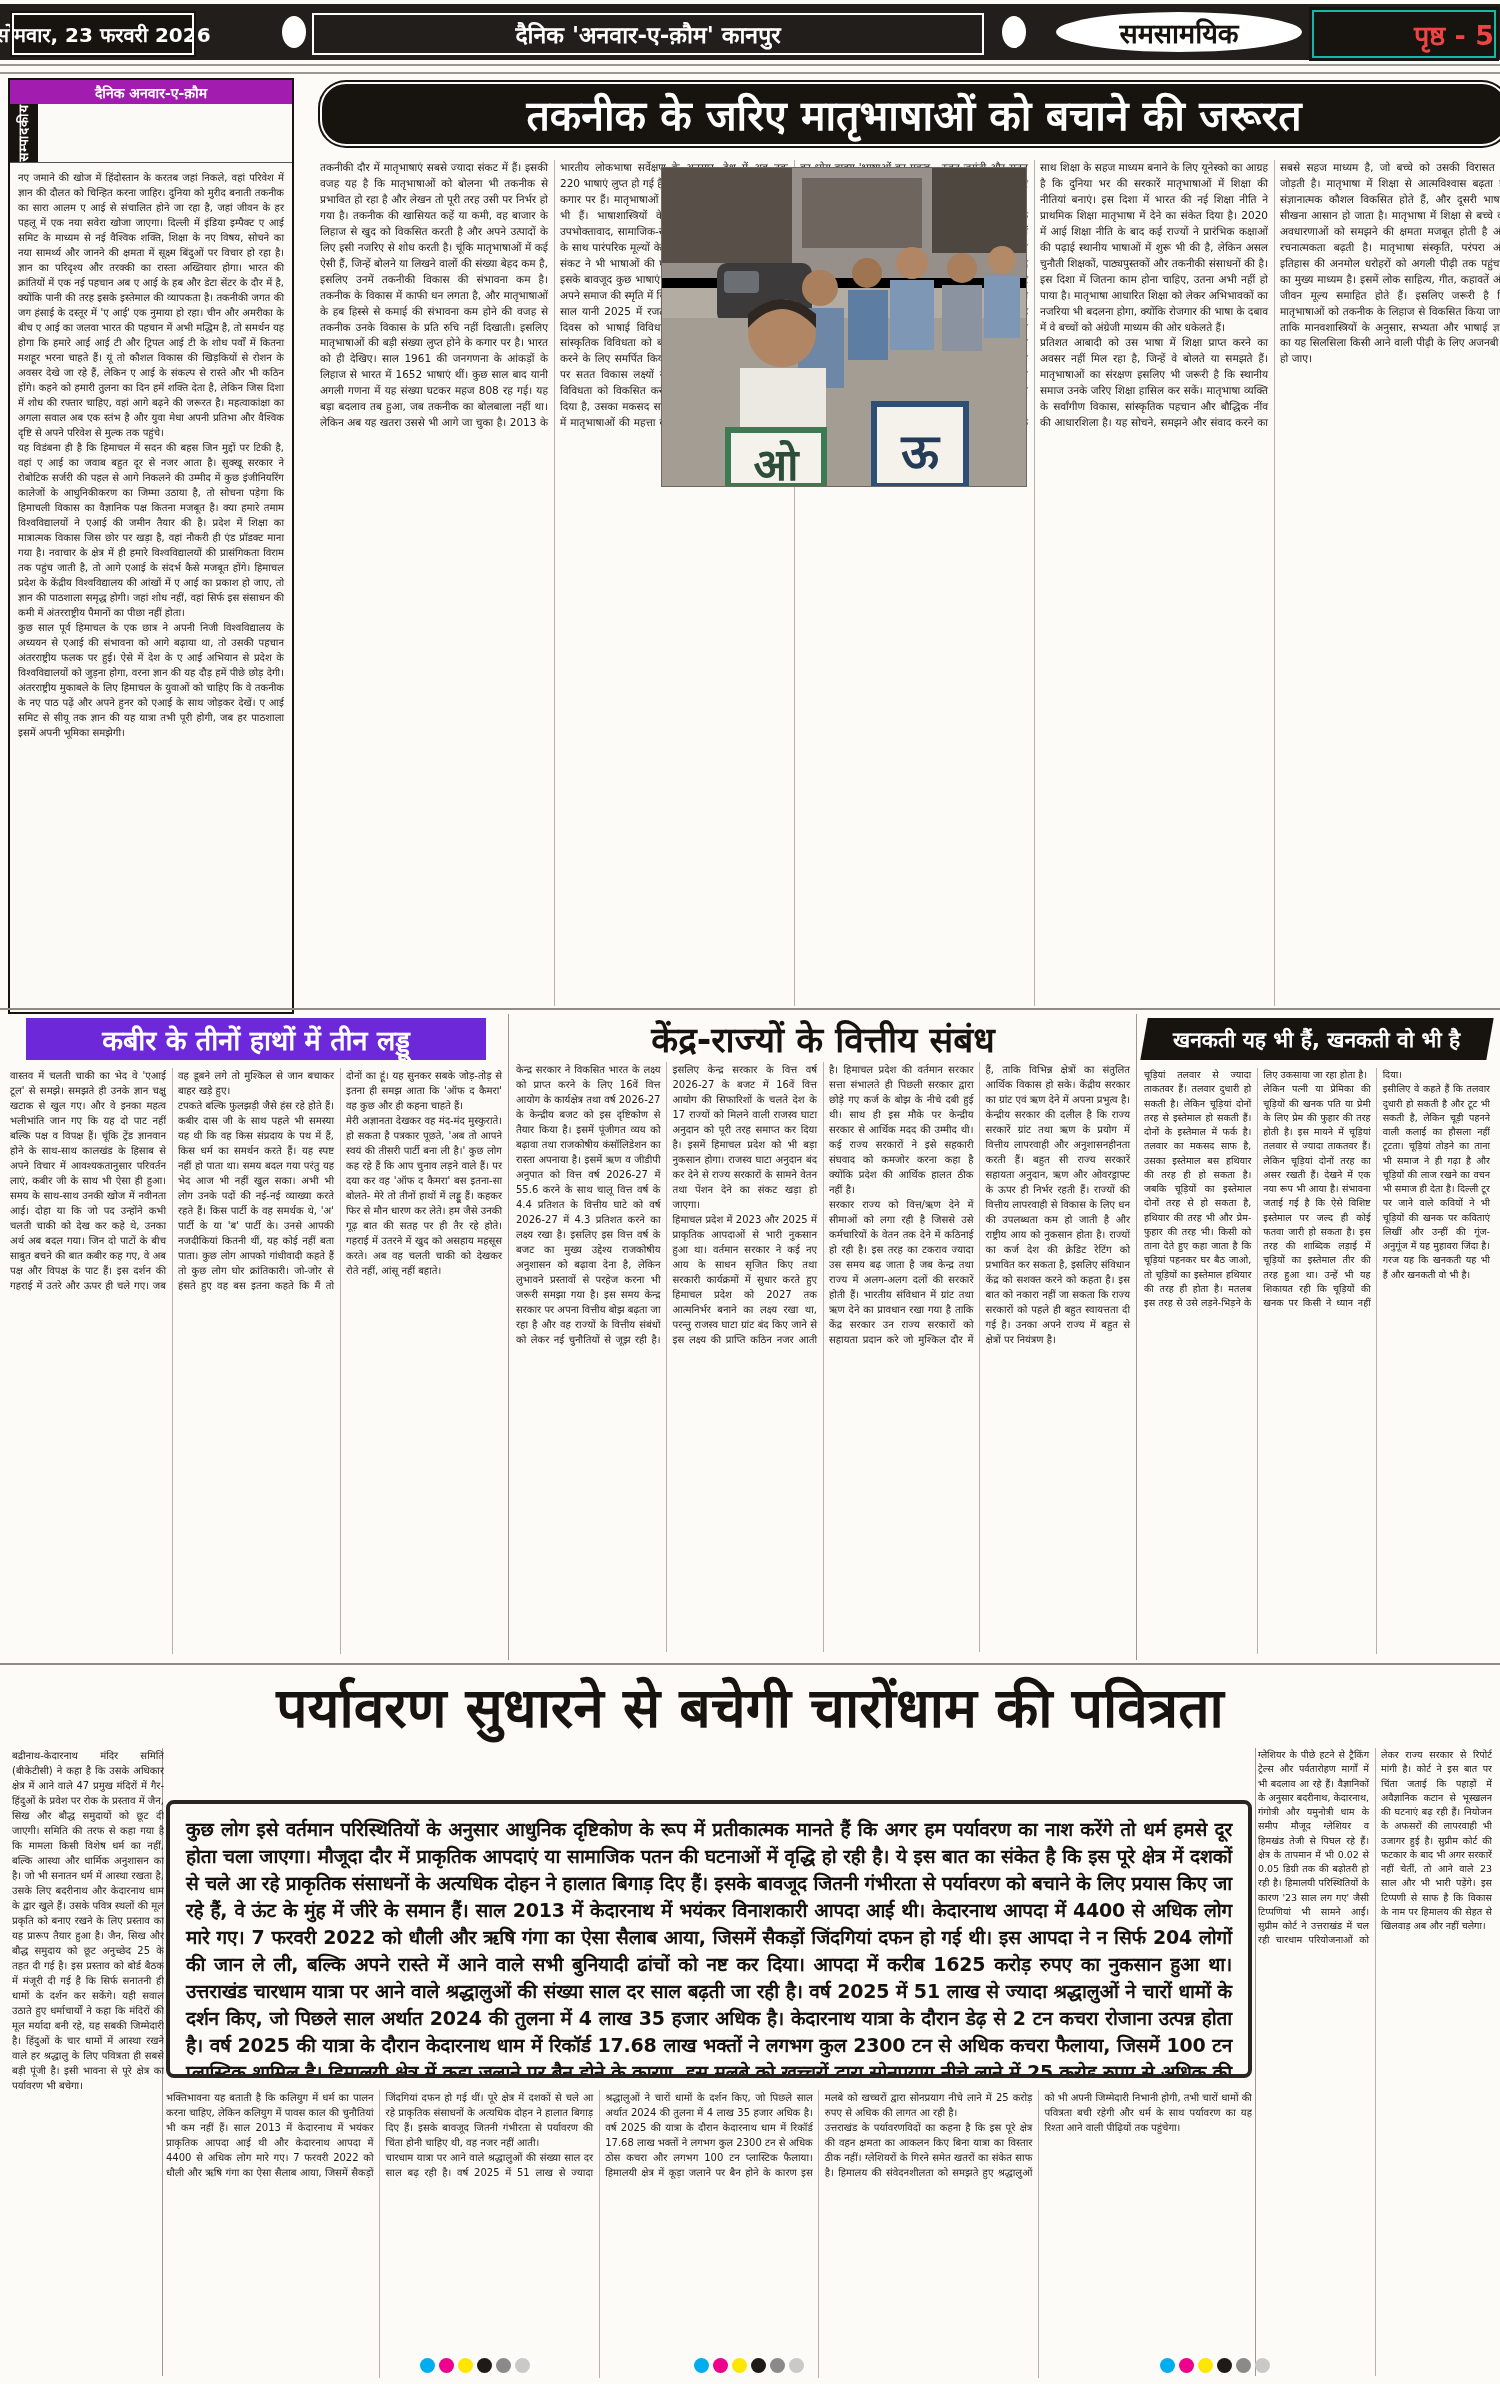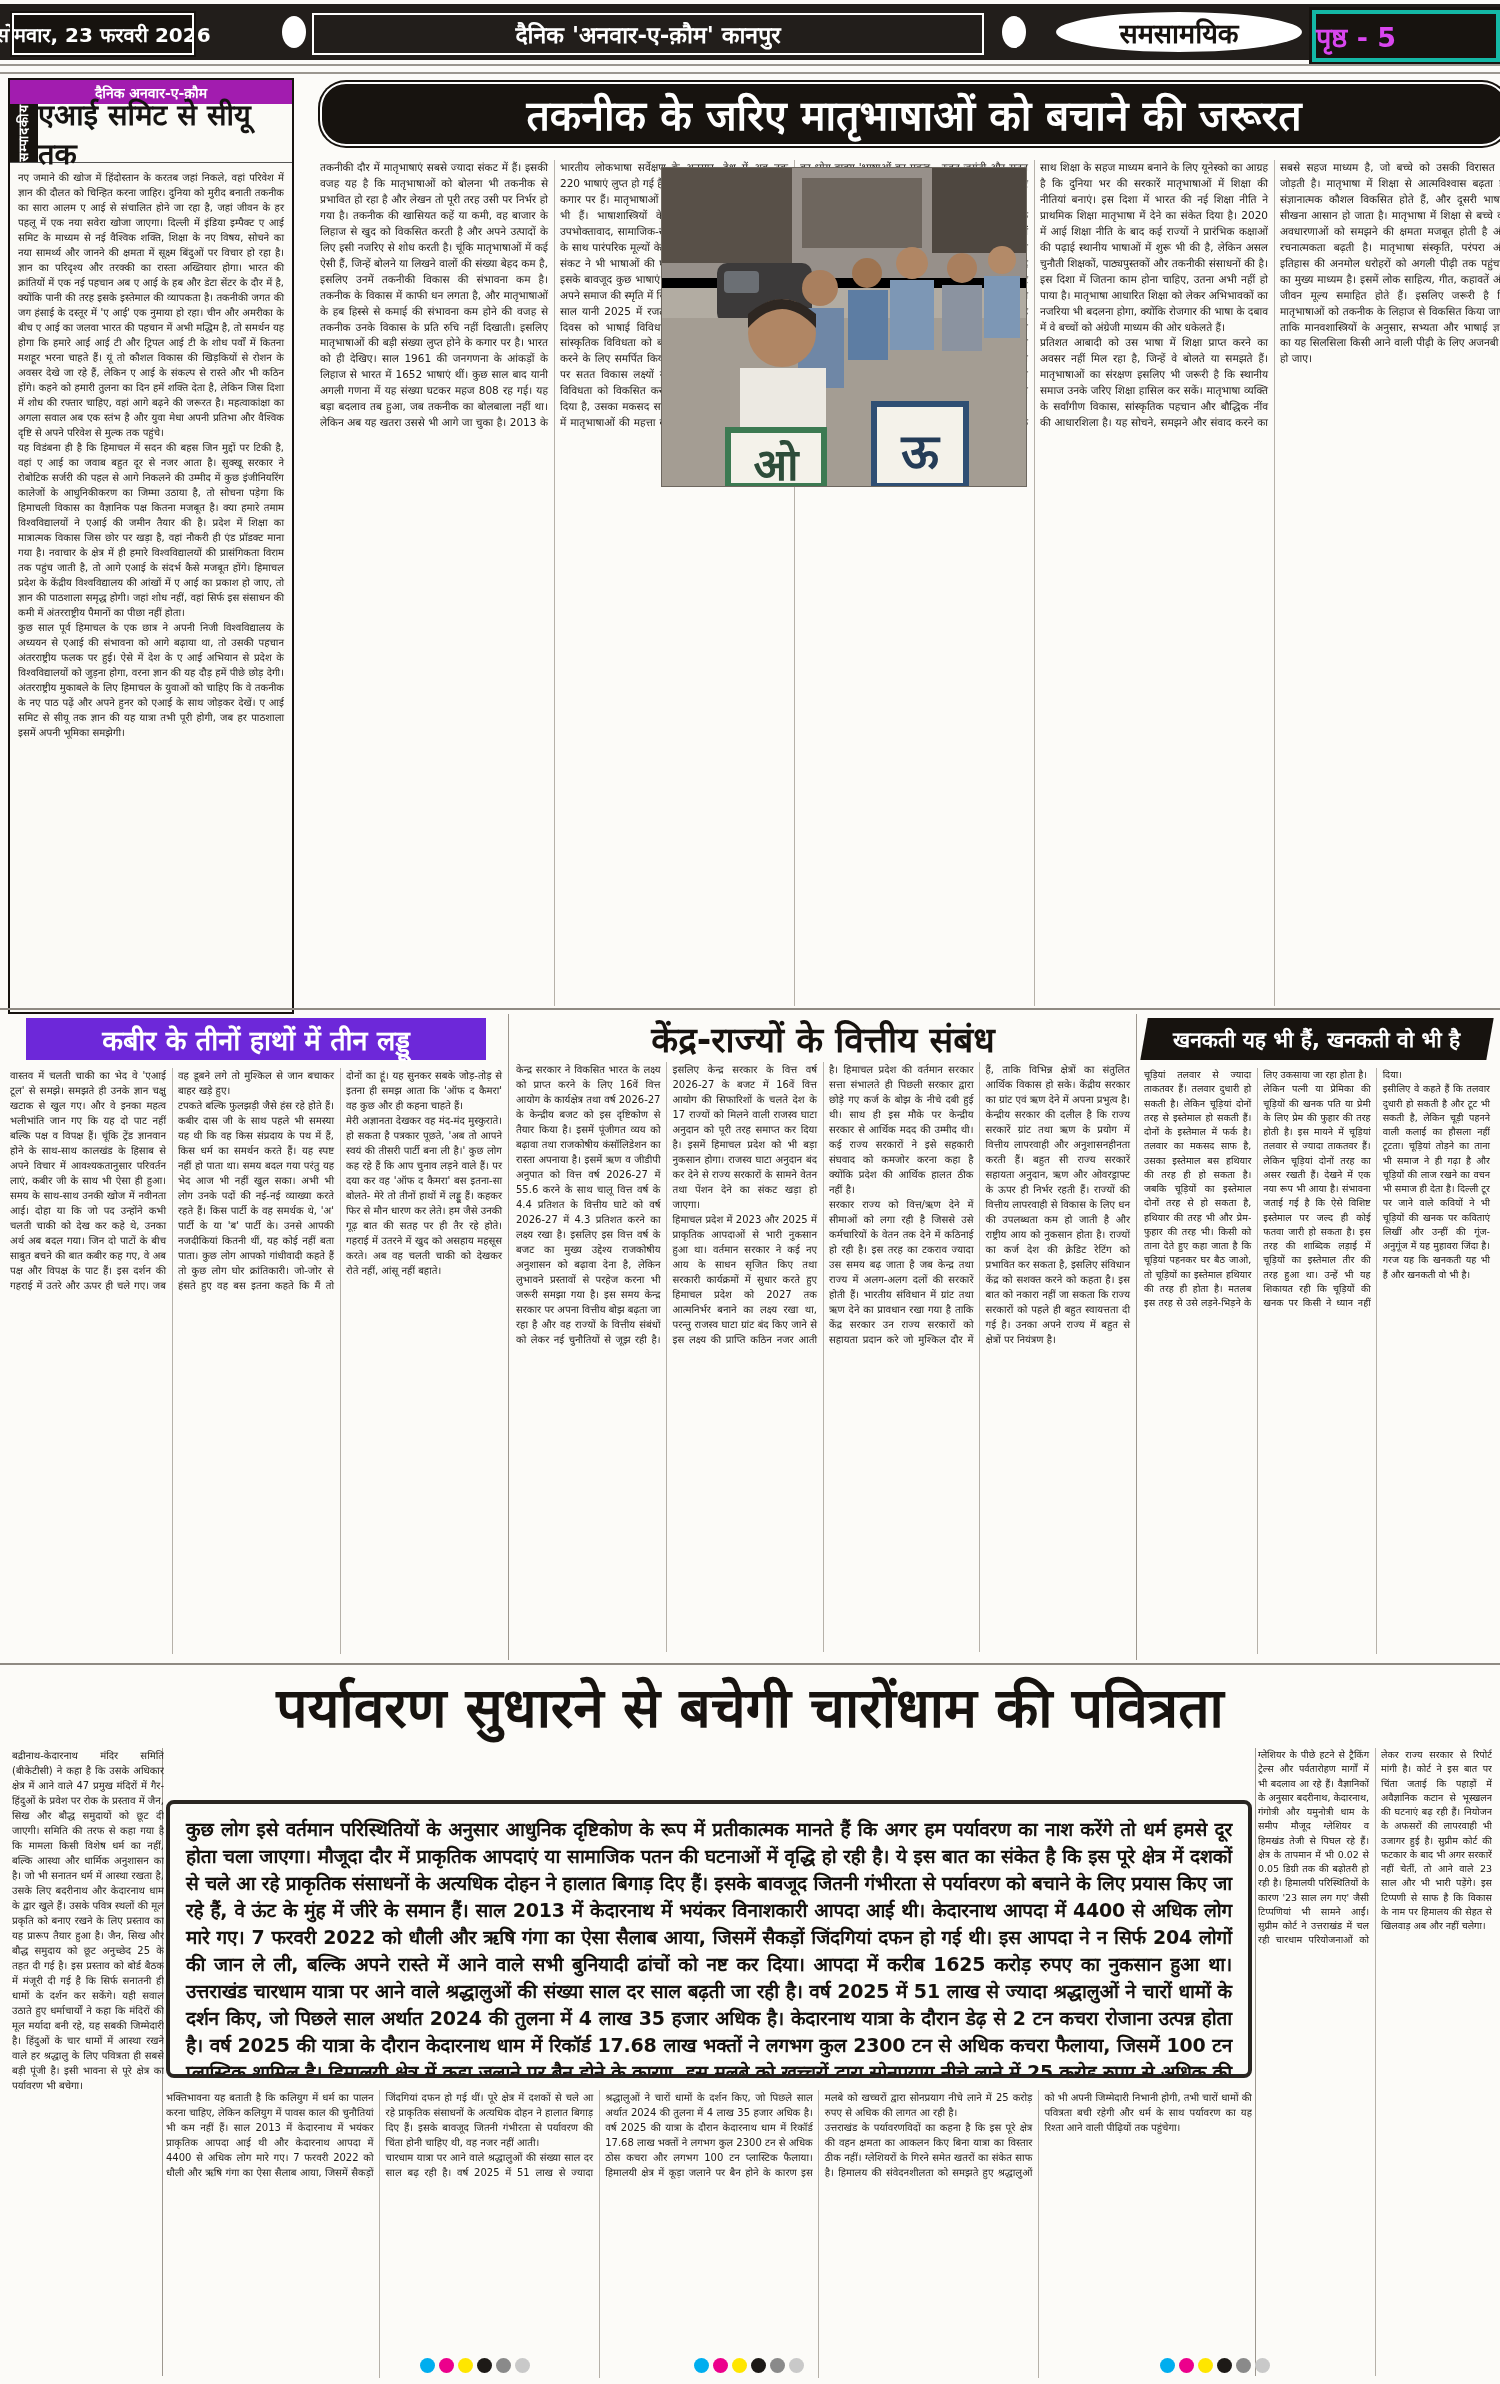--- a/index.html
+++ b/index.html
@@ -8,23 +8,23 @@
   
   .masthead{position:absolute;left:0;top:4px;width:1500px;height:56px;background:#221e1b;padding-left:36px;}
   .datebox{position:absolute;left:12px;top:9px;width:178px;height:38px;background:#17130f;
            border:2px solid #fff;outline:2px solid #17130f;display:flex;align-items:center;justify-content:center;
            color:#fff;font-weight:bold;font-size:20px;white-space:nowrap;}
   .headdot{position:absolute;width:24px;height:32px;background:#fff;border-radius:50%;top:12px;}
   .paperbox{position:absolute;left:312px;top:9px;width:668px;height:38px;border:2px solid #fff;
             display:flex;align-items:center;justify-content:center;color:#fff;font-weight:bold;font-size:23px;}
   .sectionellipse{position:absolute;left:1056px;top:8px;width:246px;height:40px;background:#fff;border-radius:50%;
             display:flex;align-items:center;justify-content:center;color:#17130f;font-weight:bold;font-size:27px;}
-  .pagebox{position:absolute;left:1312px;top:6px;width:180px;height:44px;background:#17130f;border:4px solid #14b8a6;
-           outline:3px solid #17130f;display:flex;align-items:center;justify-content:flex-start;
-           color:#d946ef;font-weight:bold;font-size:27px;}
+  .pagebox{position:absolute;left:1312px;top:6px;width:180px;height:44px;background:#17130f;border:2px solid #14b8a6;
+           outline:3px solid #17130f;display:flex;align-items:center;justify-content:flex-end;
+           color:#ef4444;font-weight:bold;font-size:27px;}
   .toprule{position:absolute;left:0;top:64px;width:1500px;height:6px;border-top:2px solid #9b968f;border-bottom:2px solid #9b968f;}
   
   .newsbody{font-size:10px;line-height:1.5;text-align:justify;white-space:pre-line;color:#24201c;}
   .cols{column-gap:12px;column-rule:1px solid #b6b1a9;}
   
   .editorial{position:absolute;left:8px;top:78px;width:282px;height:932px;border:2px solid #17130f;background:#fbfaf6;}
   .ed-kicker{height:24px;background:#a21caf;color:#fff;font-weight:bold;font-size:14px;
              display:flex;align-items:center;justify-content:center;}
   .ed-titlerow{display:flex;height:58px;border-bottom:1px solid #555;}
   .ed-side{width:28px;background:#17130f;color:#fff;display:flex;align-items:center;justify-content:center;}
@@ -90,21 +90,20 @@
     </div>
   </div>
   <div class="toprule"></div>
 
   <div class="editorial">
     <div class="ed-kicker">दैनिक अनवार-ए-क़ौम</div>
     <div class="ed-titlerow">
       <div class="ed-side">
         <span>सम्पादकीय</span>
       </div>
-      <div class="ed-title">एआई समिट से सीयू तक</div>
     </div>
     <div class="ed-body newsbody">नए जमाने की खोज में हिंदोस्तान के करतब जहां निकले, वहां परिवेश में ज्ञान की दौलत को चिन्हित करना जाहिर। दुनिया को मुरीद बनाती तकनीक का सारा आलम ए आई से संचालित होने जा रहा है, जहां जीवन के हर पहलू में एक नया सवेरा खोजा जाएगा। दिल्ली में इंडिया इम्पैक्ट ए आई समिट के माध्यम से नई वैश्विक शक्ति, शिक्षा के नए विषय, सोचने का नया सामर्थ्य और जानने की क्षमता में सूक्ष्म बिंदुओं पर विचार हो रहा है। ज्ञान का परिदृश्य और तरक्की का रास्ता अख्तियार होगा। भारत की क्रांतियों में एक नई पहचान अब ए आई के हब और डेटा सेंटर के दौर में है, क्योंकि पानी की तरह इसके इस्तेमाल की व्यापकता है। तकनीकी जगत की जग हंसाई के दस्तूर में 'ए आई' एक नुमाया हो रहा। चीन और अमरीका के बीच ए आई का जलवा भारत की पहचान में अभी मद्धिम है, तो समर्थन यह होगा कि हमारे आई आई टी और ट्रिपल आई टी के शोध पर्वों में कितना मशहूर भरना चाहते हैं। यूं तो कौशल विकास की खिड़कियों से रोशन के अवसर देखे जा रहे हैं, लेकिन ए आई के संकल्प से रास्ते और भी कठिन होंगे। कहने को हमारी तुलना का दिन हमें शक्ति देता है, लेकिन जिस दिशा में शोध की रफ्तार चाहिए, वहां आगे बढ़ने की जरूरत है। महत्वाकांक्षा का अगला सवाल अब एक स्तंभ है और युवा मेधा अपनी प्रतिभा और वैश्विक दृष्टि से अपने परिवेश से मुल्क तक पहुंचे।
 यह विडंबना ही है कि हिमाचल में सदन की बहस जिन मुद्दों पर टिकी है, वहां ए आई का जवाब बहुत दूर से नजर आता है। सुक्खू सरकार ने रोबोटिक सर्जरी की पहल से आगे निकलने की उम्मीद में कुछ इंजीनियरिंग कालेजों के आधुनिकीकरण का जिम्मा उठाया है, तो सोचना पड़ेगा कि हिमाचली विकास का वैज्ञानिक पक्ष कितना मजबूत है। क्या हमारे तमाम विश्वविद्यालयों ने एआई की जमीन तैयार की है। प्रदेश में शिक्षा का मात्रात्मक विकास जिस छोर पर खड़ा है, वहां नौकरी ही एंड प्रॉडक्ट माना गया है। नवाचार के क्षेत्र में ही हमारे विश्वविद्यालयों की प्रासंगिकता विराम तक पहुंच जाती है, तो आगे एआई के संदर्भ कैसे मजबूत होंगे। हिमाचल प्रदेश के केंद्रीय विश्वविद्यालय की आंखों में ए आई का प्रकाश हो जाए, तो ज्ञान की पाठशाला समृद्ध होगी। जहां शोध नहीं, वहां सिर्फ इस संसाधन की कमी में अंतरराष्ट्रीय पैमानों का पीछा नहीं होता।
 कुछ साल पूर्व हिमाचल के एक छात्र ने अपनी निजी विश्वविद्यालय के अध्ययन से एआई की संभावना को आगे बढ़ाया था, तो उसकी पहचान अंतरराष्ट्रीय फलक पर हुई। ऐसे में देश के ए आई अभियान से प्रदेश के विश्वविद्यालयों को जुड़ना होगा, वरना ज्ञान की यह दौड़ हमें पीछे छोड़ देगी। अंतरराष्ट्रीय मुकाबले के लिए हिमाचल के युवाओं को चाहिए कि वे तकनीक के नए पाठ पढ़ें और अपने हुनर को एआई के साथ जोड़कर देखें। ए आई समिट से सीयू तक ज्ञान की यह यात्रा तभी पूरी होगी, जब हर पाठशाला इसमें अपनी भूमिका समझेगी।</div>
   </div>
 
   <div class="lead">
     <div class="lead-headline">तकनीक के जरिए मातृभाषाओं को बचाने की जरूरत</div>
     <div class="lead-body newsbody cols" style="font-size:10.5px;line-height:1.52;">तकनीकी दौर में मातृभाषाएं सबसे ज्यादा संकट में हैं। इसकी वजह यह है कि मातृभाषाओं को बोलना भी तकनीक से प्रभावित हो रहा है और लेखन तो पूरी तरह उसी पर निर्भर हो गया है। तकनीक की खासियत कहें या कमी, वह बाजार के लिहाज से खुद को विकसित करती है और अपने उत्पादों के लिए इसी नजरिए से शोध करती है। चूंकि मातृभाषाओं में कई ऐसी हैं, जिन्हें बोलने या लिखने वालों की संख्या बेहद कम है, इसलिए उनमें तकनीकी विकास की संभावना कम है। तकनीक के विकास में काफी धन लगता है, और मातृभाषाओं के हब हिस्से से कमाई की संभावना कम होने की वजह से तकनीक उनके विकास के प्रति रुचि नहीं दिखाती। इसलिए मातृभाषाओं की बड़ी संख्या लुप्त होने के कगार पर है। भारत को ही देखिए। साल 1961 की जनगणना के आंकड़ों के लिहाज से भारत में 1652 भाषाएं थीं। कुछ साल बाद यानी अगली गणना में यह संख्या घटकर महज 808 रह गई। यह बड़ा बदलाव तब हुआ, जब तकनीक का बोलबाला नहीं था। लेकिन अब यह खतरा उससे भी आगे जा चुका है। 2013 के भारतीय लोकभाषा सर्वेक्षण के अनुसार, देश में अब तक 220 भाषाएं लुप्त हो गई हैं, वहीं 197 भाषाएं खत्म होने की कगार पर हैं। मातृभाषाओं के लुप्त होने की कई अन्य वजहें भी हैं। भाषाशास्त्रियों के मुताबिक, व्यक्तिवादी दर्शन, उपभोक्तावाद, सामाजिक-सांस्कृतिक प्रतिष्ठा और शहरीकरण के साथ पारंपरिक मूल्यों के प्रति घटती निष्ठा और रोजगार के संकट ने भी भाषाओं की घटती संख्या में योगदान किया है। इसके बावजूद कुछ भाषाएं जो रोजी की भाषा नहीं बन पाईं, अपने समाज की स्मृति में जिंदा हैं।
 साल यानी 2025 में रजत जयंती थी। तब यूनेस्को ने इस दिवस को भाषाई विविधता, डिजिटल सशक्तिकरण और सांस्कृतिक विविधता को बचाने के प्रति लोगों को जागरूक करने के लिए समर्पित किया था। अंतर्राष्ट्रीय मातृभाषा दिवस पर सतत विकास लक्ष्यों ने जिस अहम विषय की भाषाई विविधता को विकसित करने और उन्हें लागू करने पर जोर दिया है, उसका मकसद साफ है कि सतत विकास की भाषा में मातृभाषाओं की महत्ता को रेखांकित किया जाए। इस बार का ध्येय वाक्य 'भाषाओं का महत्व - रजत जयंती और सतत विकास' रखा गया है। पूर्वी बंगाल में 1952 में शहीद हुए भाषा सत्याग्रहियों की स्मृति में ही यह दिवस मनाया जाता है। यूनेस्को चाहता है कि विश्व के सतत विकास में 'अनेक भाषाएं, एक पल्लवन' की भावना से काम हो। मौजूदा दौर में मातृभाषाओं के महत्व को समझे बिना विविधांगी संसार की कल्पना अधूरी है। सोचिए, अगर उपभोक्तावाद, व्यक्तिवाद और अकेलेपन की वैश्विक दौड़ में भाषाएं भी एक एक कर खो गईं, तो यह दुनिया कितनी बेरंग होगी। हर भाषा अपने साथ एक संसार लेकर चलती है और उसके खत्म होते ही वह संसार भी खत्म हो जाता है। यही वजह है कि संयुक्त राष्ट्र संघ ने भाषाई विविधता को सांस्कृतिक लोकतंत्र के प्रतीक के रूप में जिंदा रखने की जरूरत को आगे बढ़ाया। यूनेस्को की इसी सोच को आगे बढ़ाने के लिए तकनीक को माध्यम बनाना होगा, ताकि मातृभाषाओं के जरिए शिक्षा में विकसित हो रही नई संभावनाओं का लाभ हर समाज तक पहुंचे।

